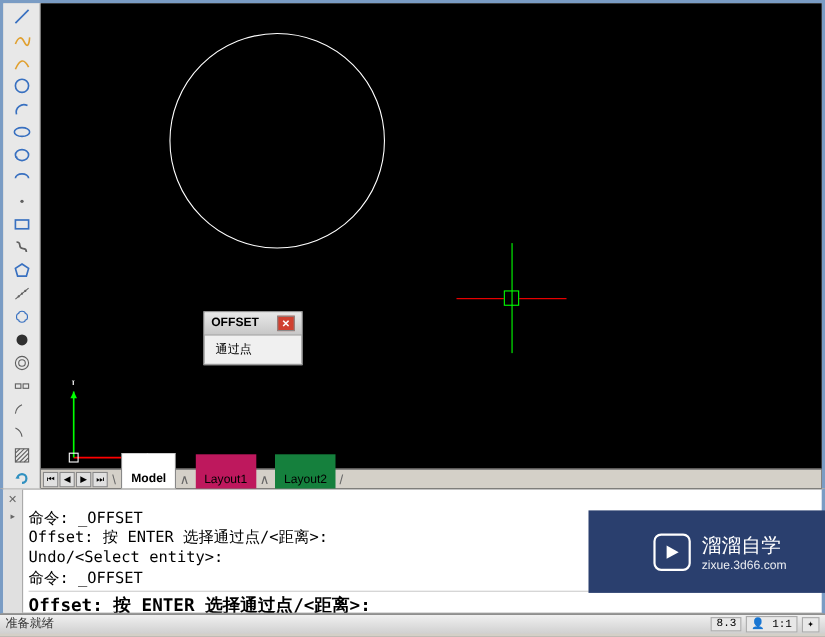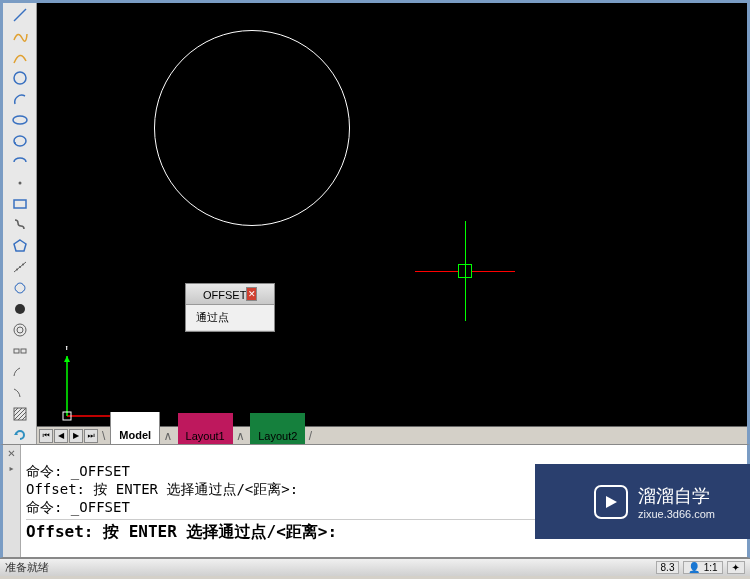--- a/index.html
+++ b/index.html
@@ -77,26 +77,26 @@
     .context-menu {
       position: absolute;
       background: #f0f0f0;
       border: 1px solid #888;
       box-shadow: 2px 2px 4px rgba(0,0,0,0.3);
       width: 90px;
     }
     .context-menu-title {
       background: linear-gradient(to bottom, #e8e8e8, #c8c8c8);
       border-bottom: 1px solid #999;
-      padding: 3px 17px;
+      padding: 3px 6px;
       font-size: 11px;
-      font-weight: normal;
+      font-weight: bold;
       display: flex;
       justify-content: space-between;
-      align-items: flex-end;
+      align-items: flex-start;
     }
     .close-btn {
       background: #d04030;
       color: #fff;
       width: 16px;
       height: 14px;
       display: flex;
       align-items: center;
       justify-content: center;
       font-size: 9px;
@@ -185,30 +185,30 @@
       font-size: 16px;
       margin-top: 2px;
       border-top: 1px solid #ccc;
       padding-top: 2px;
     }
     .status-bar {
       height: 18px;
       background: linear-gradient(to bottom, #f0f0f0, #d0d0d0);
       border-top: 1px solid #888;
       display: flex;
-      align-items: center;
       padding: 0 5px;
       font-size: 11px;
       justify-content: space-between;
     }
     .status-left { color: #333; }
     .status-right {
       display: flex;
       gap: 4px;
       align-items: center;
+      font-family: Liberation Mono, monospace;
     }
     .status-segment {
       border: 1px solid #aaa;
       padding: 0 4px;
       background: #e8e8e8;
       font-size: 10px;
     }
     .watermark {
       position: absolute;
       right: 0;
@@ -411,20 +411,21 @@
 </div>
 
 <div class="command-window">
   <div class="cmd-close-area">
     <div class="cmd-close">✕</div>
     <div class="cmd-close" style="font-size:8px;">▸</div>
   </div>
   <div class="cmd-text">
     <div class="cmd-history">命令: _OFFSET</div>
     <div class="cmd-history">Offset: 按 ENTER 选择通过点/&lt;距离&gt;:</div>
+    <div class="cmd-history">Undo/&lt;Select entity&gt;:</div>
     <div class="cmd-history">命令: _OFFSET</div>
     <div class="cmd-current">Offset: 按 ENTER 选择通过点/&lt;距离&gt;:</div>
   </div>
 </div>
 
 <div class="status-bar">
   <div class="status-left">准备就绪</div>
   <div class="status-right">
     <div class="status-segment">8.3</div>
     <div class="status-segment">

